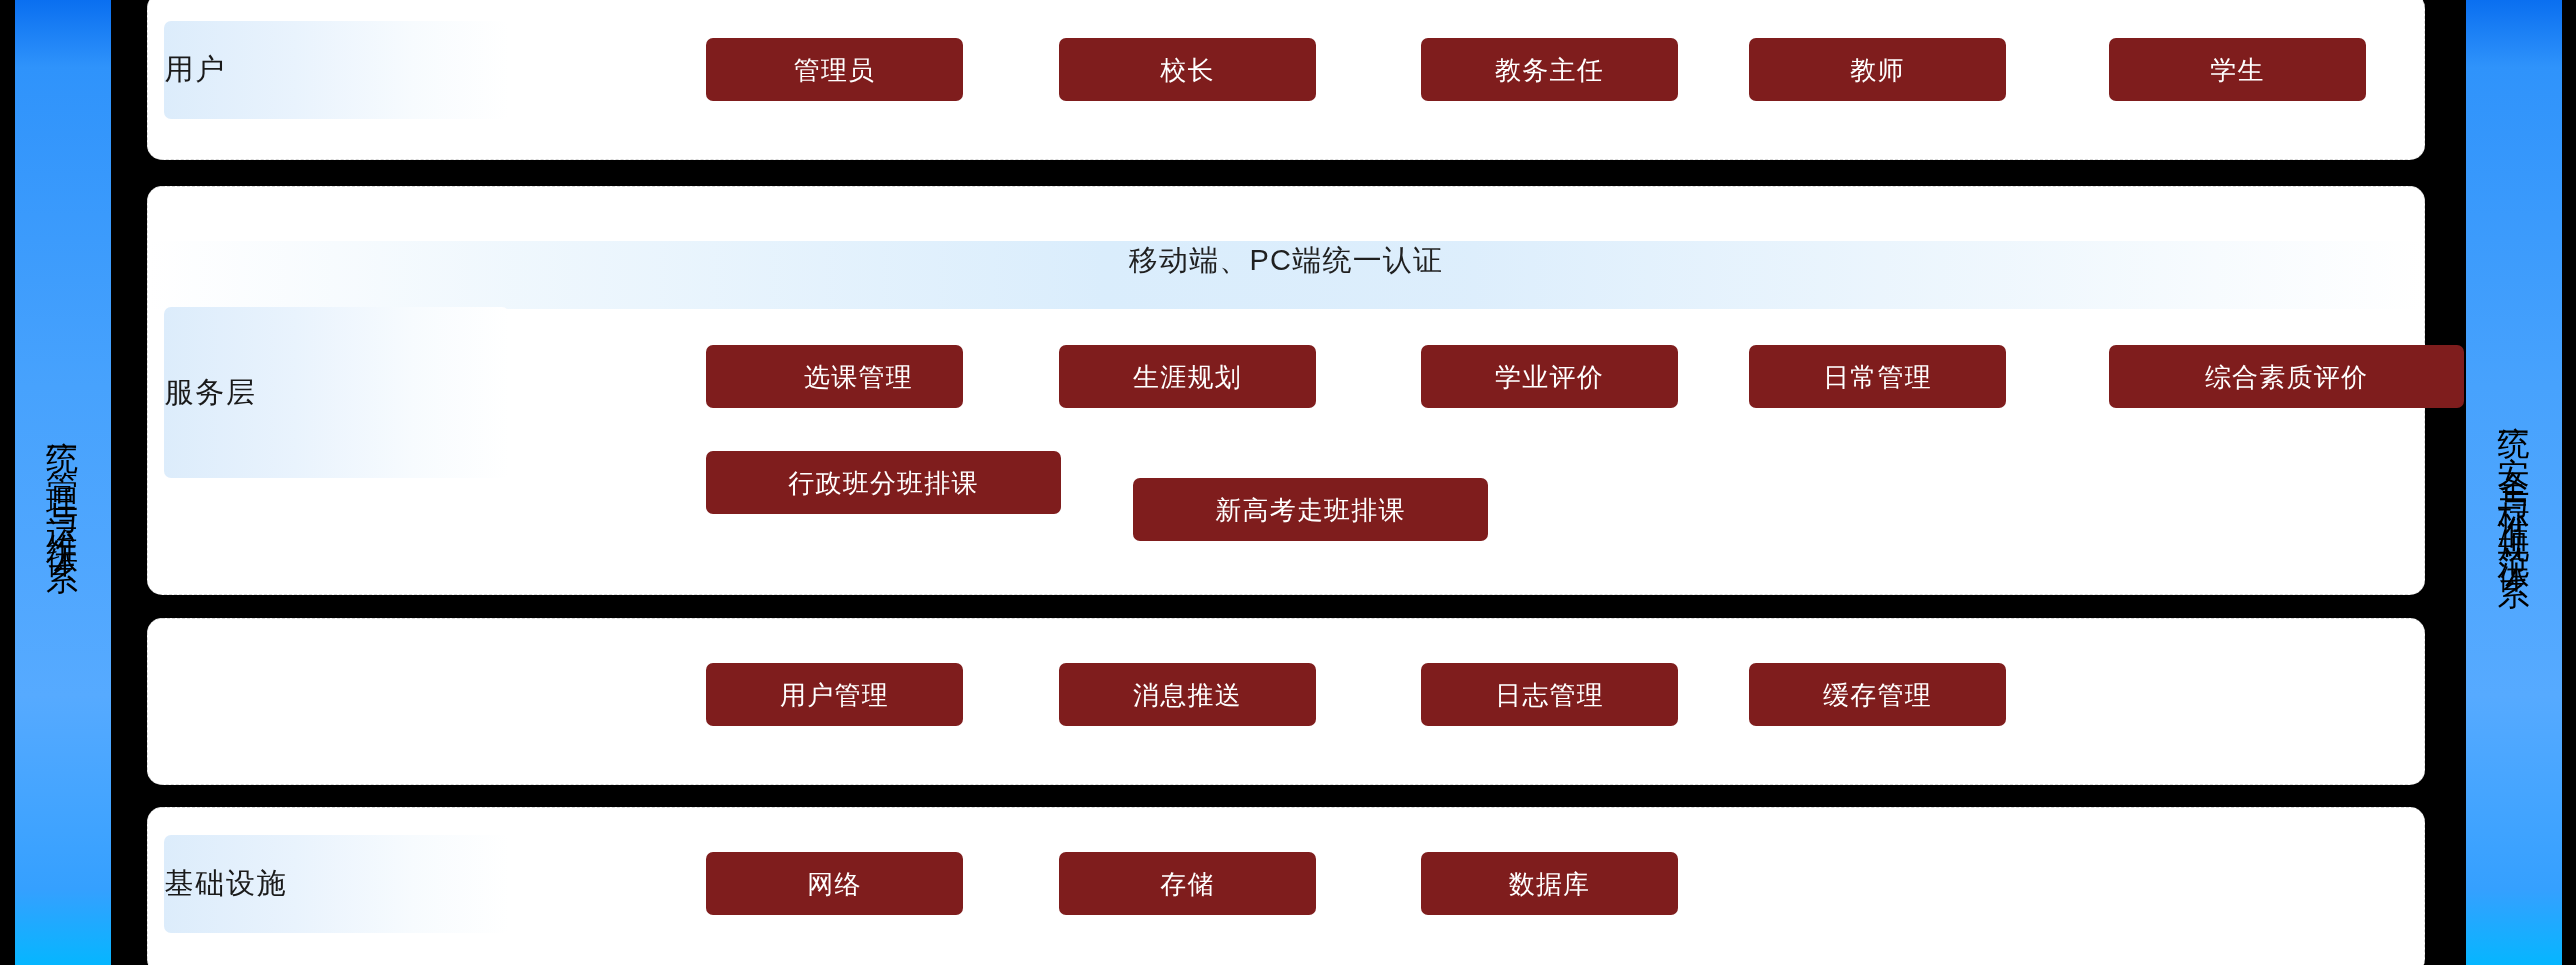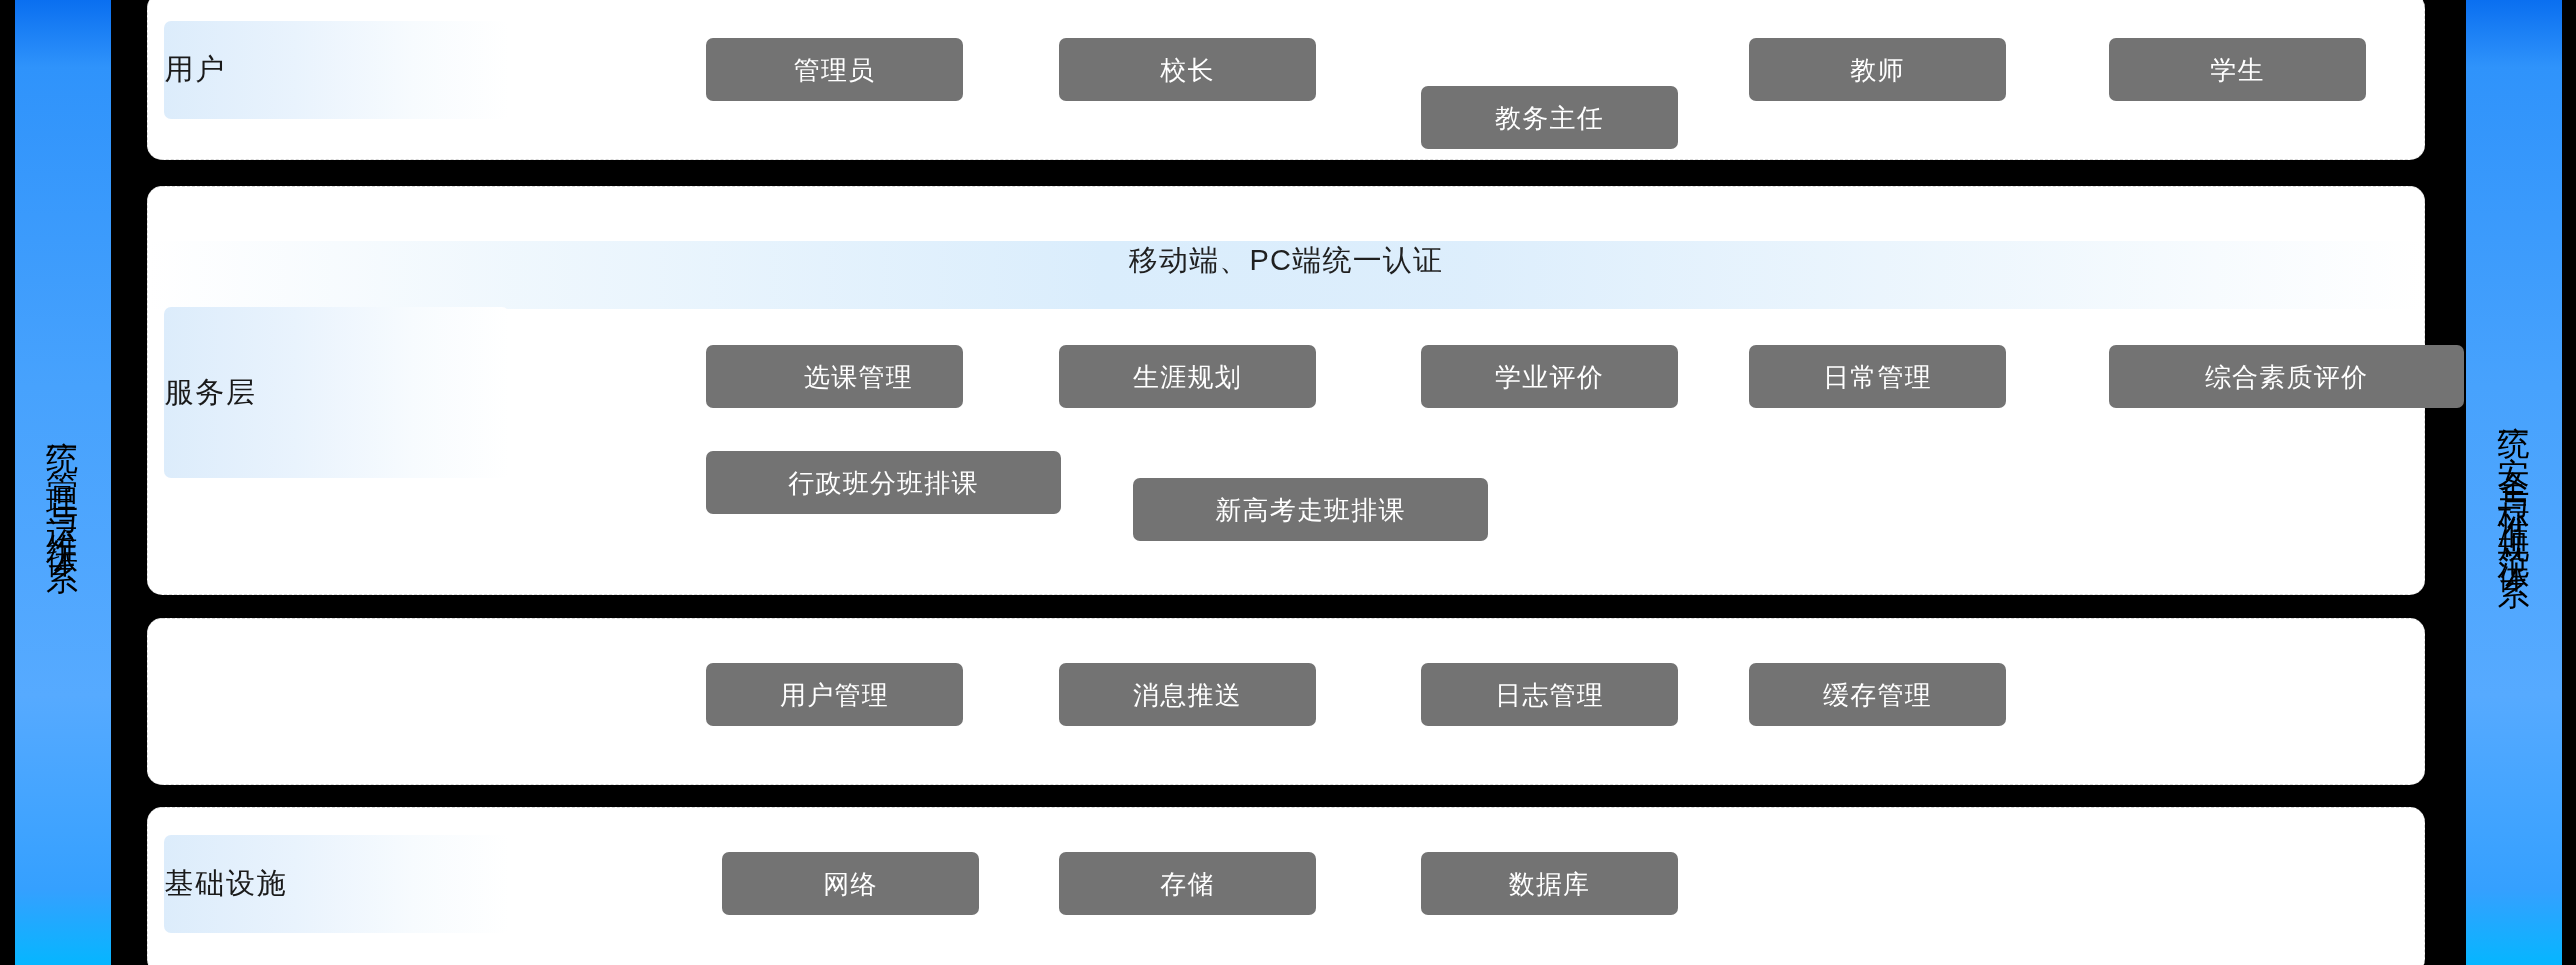--- a/index.html
+++ b/index.html
@@ -115,21 +115,21 @@
 
   .ll-row1 { top: 27px;  height: 98px; }
   .ll-row2 { top: 120px; height: 171px; }
   .ll-row3 { top: 27px;  height: 98px; }
   .ll-row4 { top: 27px;  height: 98px; }
 
   
   .node {
     position: absolute;
     height: 63px;
-    background: #737373;
+    background: #7f1d1d;
     border-radius: 7px;
     display: flex;
     align-items: center;
     justify-content: center;
     box-sizing: border-box;
   }
   .node-text {
     color: #ffffff;
     font-size: 26px;
     letter-spacing: 1.2px;
@@ -156,21 +156,21 @@
     <div class="layer-label ll-row1">
       <span class="layer-label-text">用户</span>
     </div>
 
     <div class="node w-sm" style="left:558px; top:44px;">
       <span class="node-text">管理员</span>
     </div>
     <div class="node w-sm" style="left:911px; top:44px;">
       <span class="node-text">校长</span>
     </div>
-    <div class="node w-sm" style="left:1273px; top:44px;margin-top:48px;">
+    <div class="node w-sm" style="left:1273px; top:44px;">
       <span class="node-text">教务主任</span>
     </div>
     <div class="node w-sm" style="left:1601px; top:44px;">
       <span class="node-text">教师</span>
     </div>
     <div class="node w-sm" style="left:1961px; top:44px;">
       <span class="node-text">学生</span>
     </div>
   </div>
 
@@ -222,21 +222,21 @@
     <div class="node w-sm" style="left:1601px; top:44px;">
       <span class="node-text">缓存管理</span>
     </div>
   </div>
 
   <div class="card card-row4">
     <div class="layer-label ll-row4">
       <span class="layer-label-text">基础设施</span>
     </div>
 
-    <div class="node w-sm" style="left:574px; top:44px;">
+    <div class="node w-sm" style="left:558px; top:44px;">
       <span class="node-text">网络</span>
     </div>
     <div class="node w-sm" style="left:911px; top:44px;">
       <span class="node-text">存储</span>
     </div>
     <div class="node w-sm" style="left:1273px; top:44px;">
       <span class="node-text">数据库</span>
     </div>
   </div>
 

